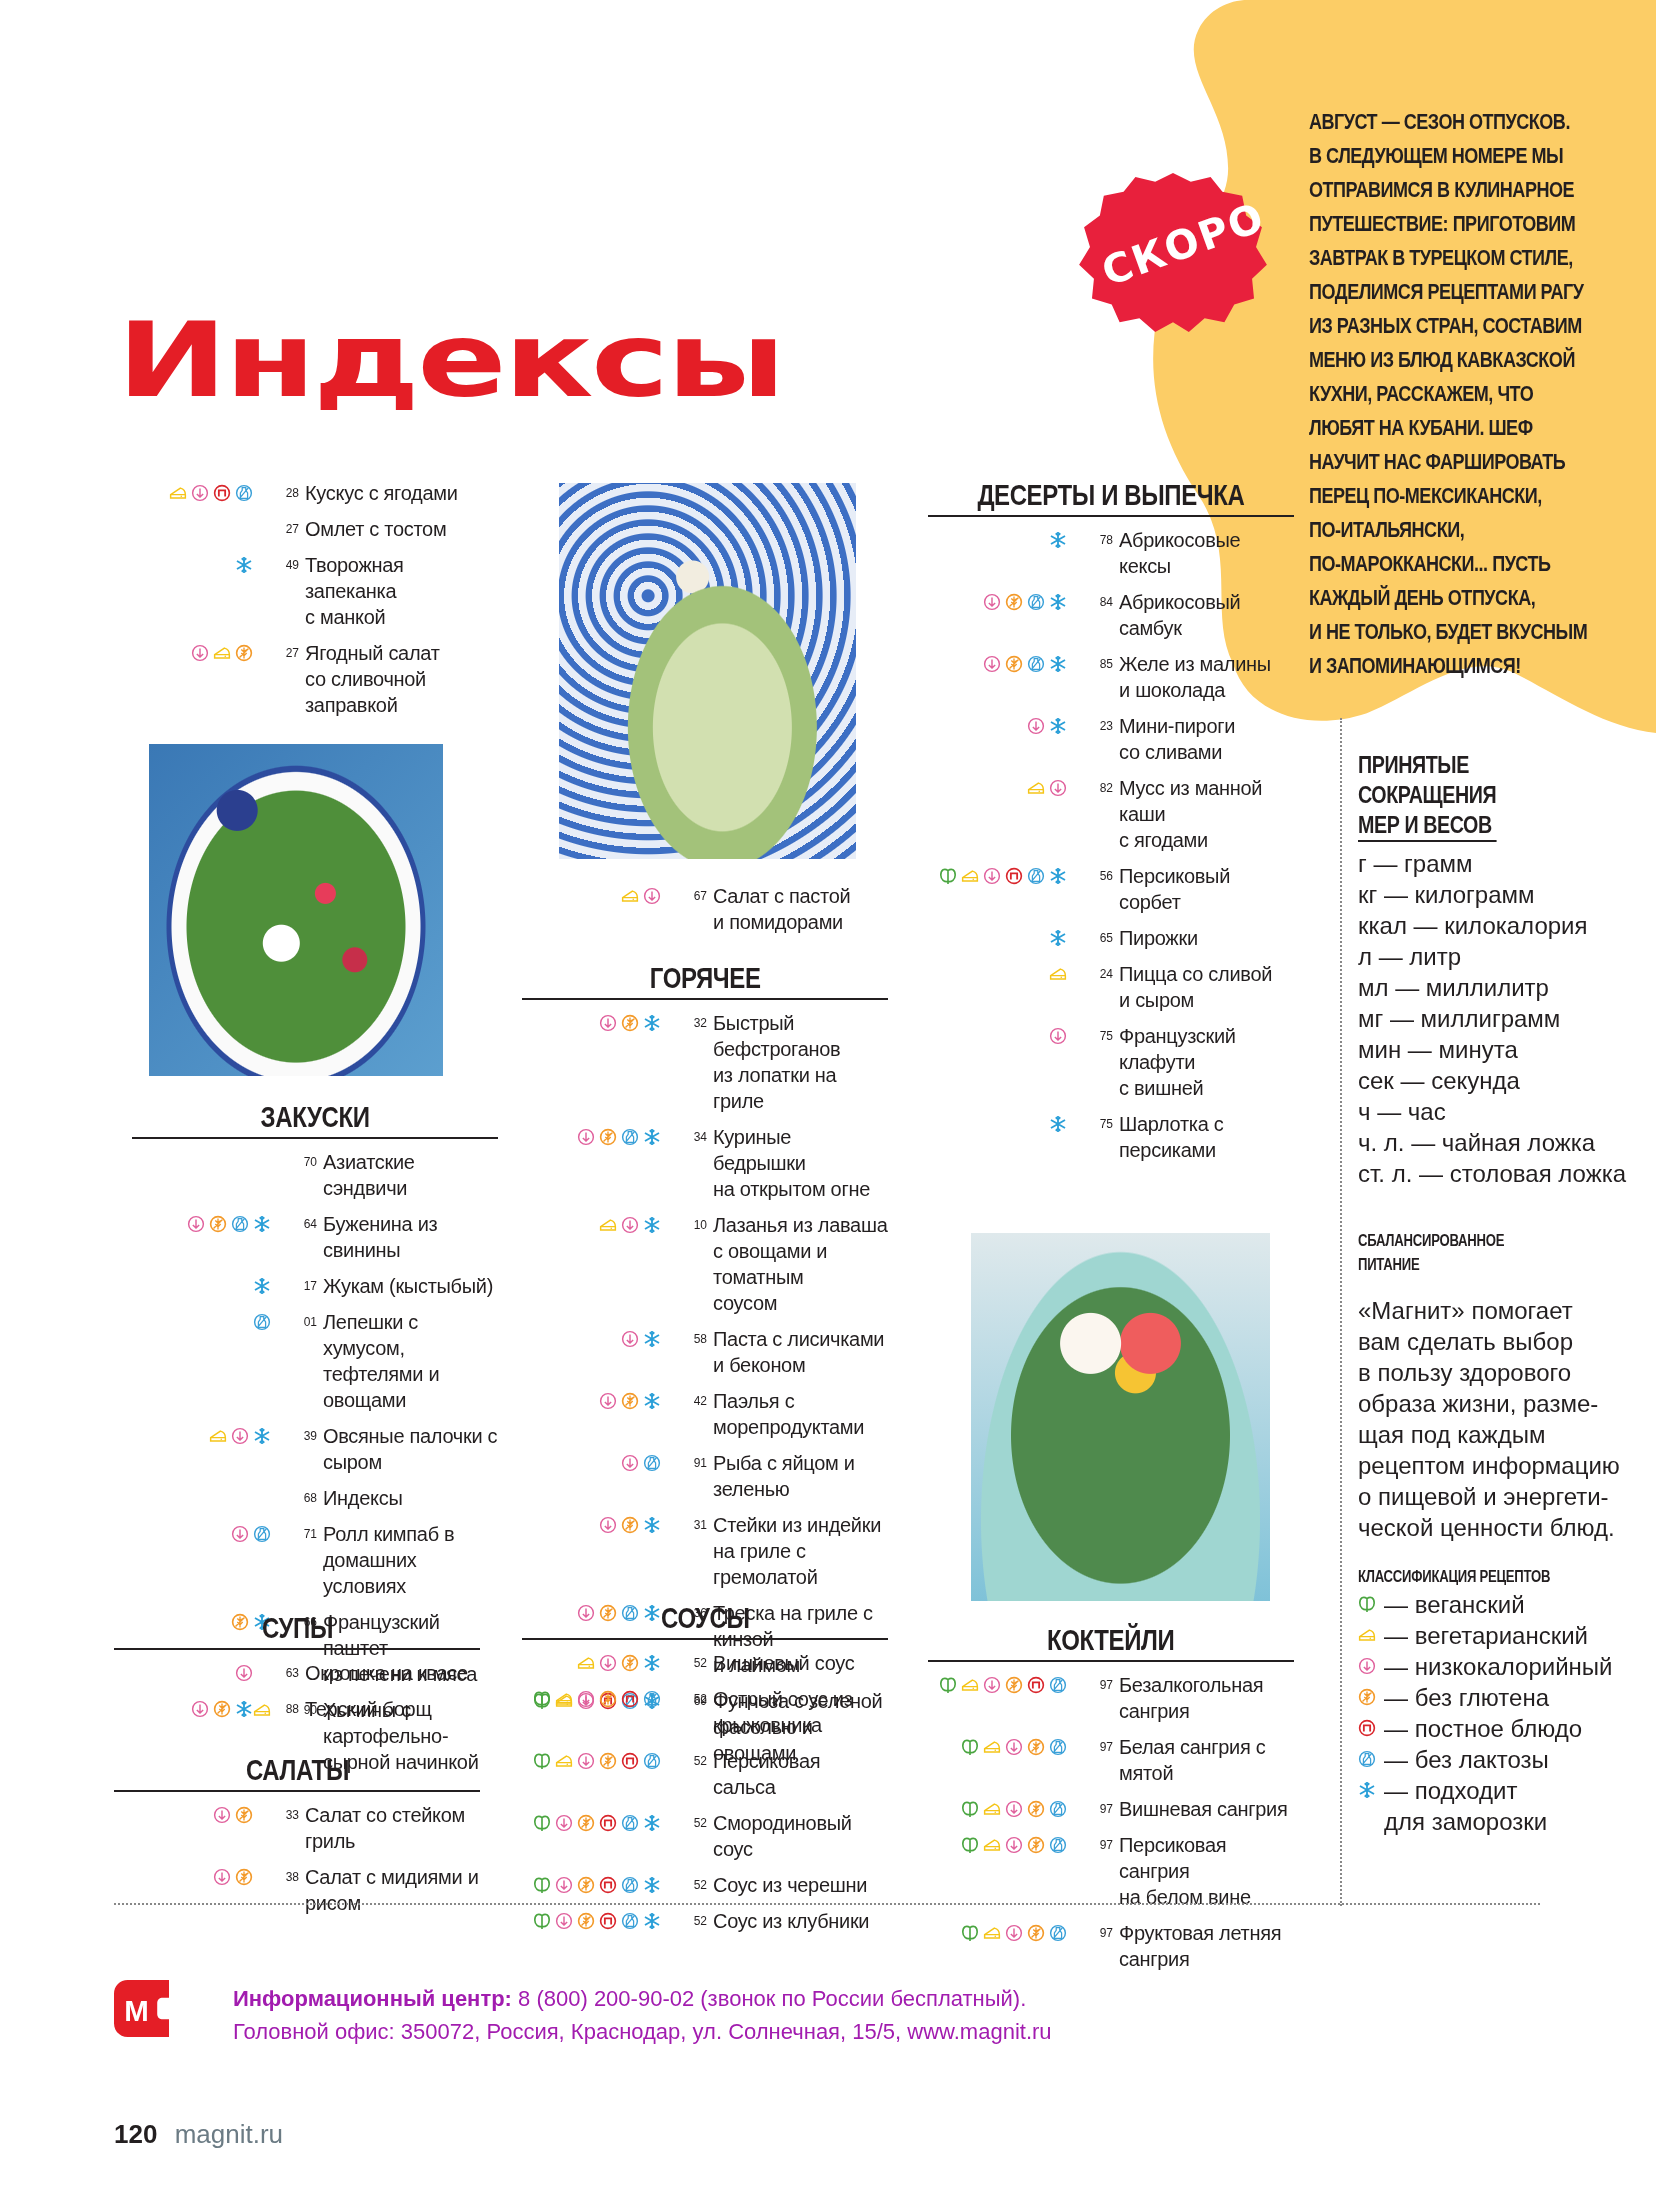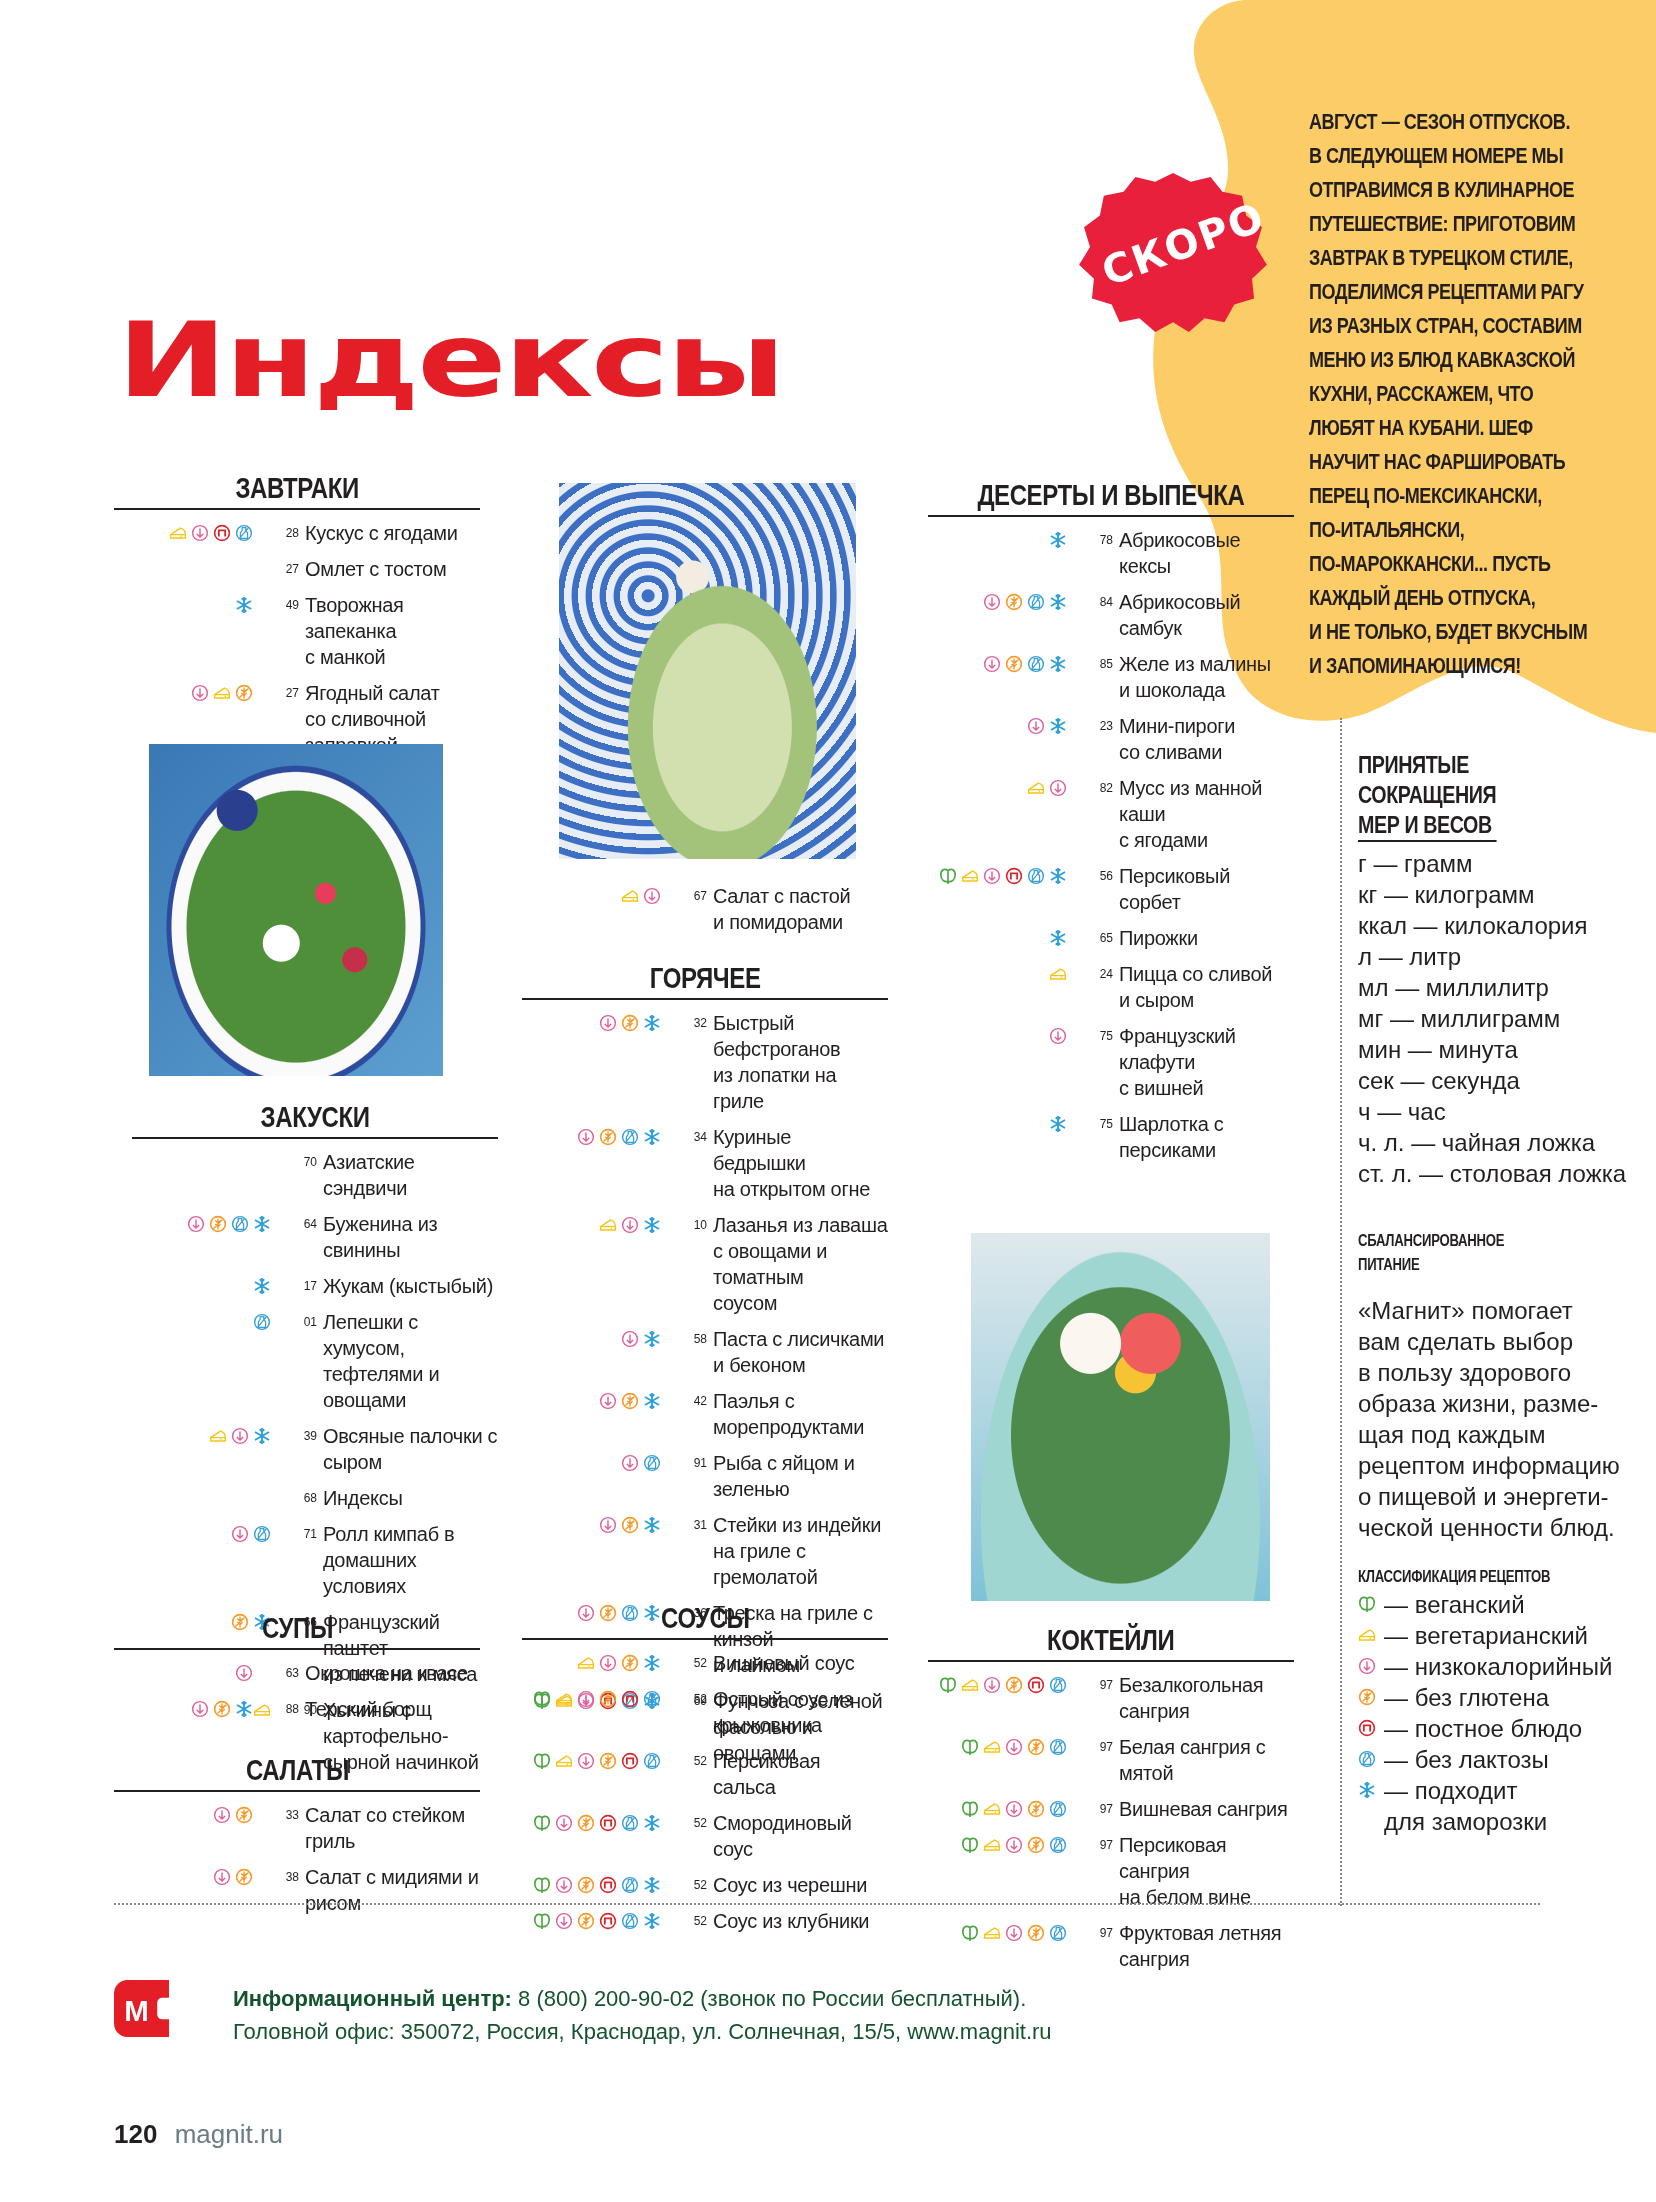--- a/index.html
+++ b/index.html
@@ -23,21 +23,21 @@
   .icons{width:139px;display:flex;justify-content:flex-end;gap:4px;padding-top:4px;flex:none;}
   .num{width:36px;text-align:right;font-size:12px;line-height:26px;flex:none;margin-left:10px;}
   .name{font-size:20px;line-height:26px;margin-left:6px;white-space:pre-line;letter-spacing:-0.3px;}
   .ic{width:18px;height:18px;flex:none;display:inline-block;}
   .photo{position:absolute;overflow:hidden;}
   .legend-head{font-family:"Liberation Sans",sans-serif;font-weight:bold;font-size:24px;line-height:30px;letter-spacing:-0.5px;}
   .abbr{font-size:24px;line-height:31px;}
   .small-head{font-family:"Liberation Sans",sans-serif;font-weight:bold;font-size:16px;line-height:24px;letter-spacing:-0.3px;}
   .dotted-v{position:absolute;left:1340px;top:718px;height:1188px;border-left:2px dotted #888;}
   .dotted-h{position:absolute;left:114px;top:1903px;width:1426px;border-top:2px dotted #888;}
-  .footer-text{position:absolute;left:233px;top:1982px;font-family:"Liberation Sans",sans-serif;font-size:22px;line-height:33px;color:#14532d;}
+  .footer-text{position:absolute;left:233px;top:1982px;font-family:"Liberation Sans",sans-serif;font-size:22px;line-height:33px;color:#a21caf;}
   .pagenum{position:absolute;left:114px;top:2119px;font-family:"Liberation Sans",sans-serif;font-size:26px;}
 </style>
 </head>
 <body>
 
 <svg class="blob" viewBox="0 0 523 740" preserveAspectRatio="none">
   <path d="M110,0 L523,0 L523,740 C470,735 420,700 380,680 C330,655 280,700 230,720 C170,740 110,720 95,670 C70,620 100,560 60,500 C20,440 5,380 20,310 C35,250 90,220 90,170 C90,110 40,70 60,30 C70,10 90,0 110,0 Z" fill="#fccd66"></path>
 </svg>
 
 <div class="title">Индексы</div>
@@ -61,21 +61,20 @@
     <div>НАУЧИТ НАС ФАРШИРОВАТЬ</div>
     <div>ПЕРЕЦ ПО-МЕКСИКАНСКИ,</div>
     <div>ПО-ИТАЛЬЯНСКИ,</div>
     <div>ПО-МАРОККАНСКИ... ПУСТЬ</div>
     <div>КАЖДЫЙ ДЕНЬ ОТПУСКА,</div>
     <div>И НЕ ТОЛЬКО, БУДЕТ ВКУСНЫМ</div>
     <div>И ЗАПОМИНАЮЩИМСЯ!</div>
   </div>
 
 <div class="col" style="left:114px;top:470px;width:366px;">
-  <div class="sec-head"><span>ЗАВТРАКИ</span></div>
   <div>
       <div class="row">
         <div class="icons">
           <svg class="ic" viewBox="0 0 22 20">
             <path d="M2,16 L2,12 L14,4 C18,5 20,8 20,12 L20,16 Z M2,12 L20,12" fill="none" stroke="#f5c518" stroke-width="1.8"></path>
             <circle cx="15" cy="14" r="1" fill="#f5c518"></circle>
           </svg>
           <svg class="ic" viewBox="0 0 20 20">
             <circle cx="10" cy="10" r="8.2" fill="none" stroke="#e0609c" stroke-width="1.6"></circle>
             <path d="M10,5 L10,14 M6.5,11 L10,14.5 L13.5,11" fill="none" stroke="#e0609c" stroke-width="1.6"></path>

